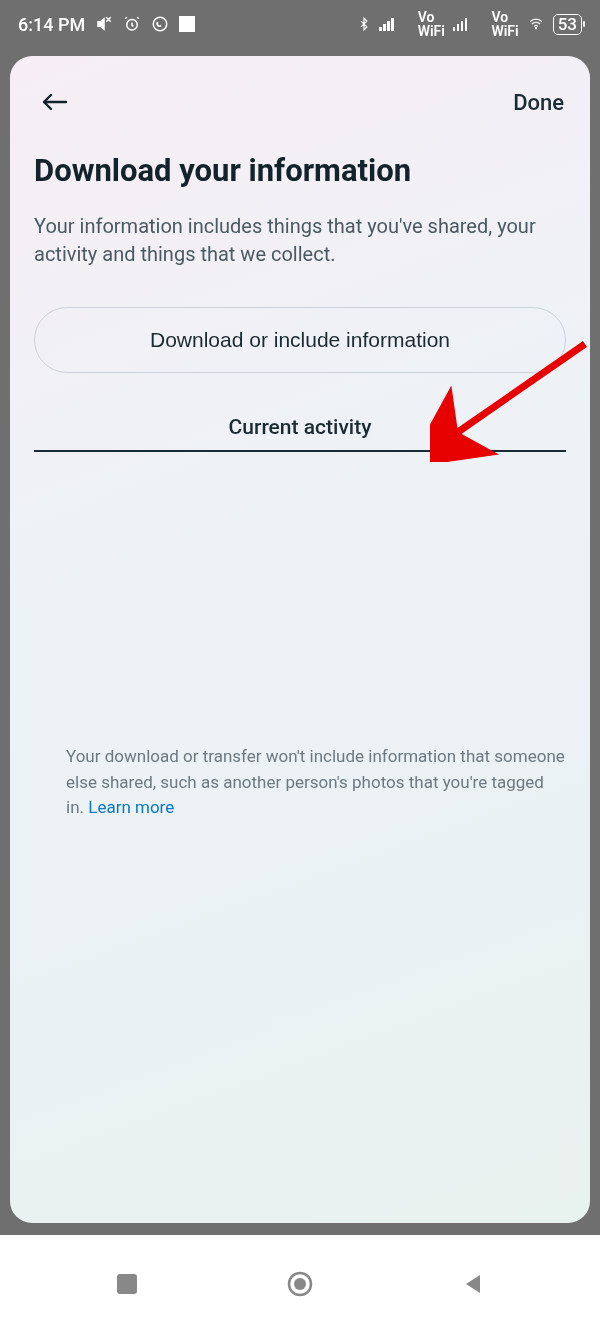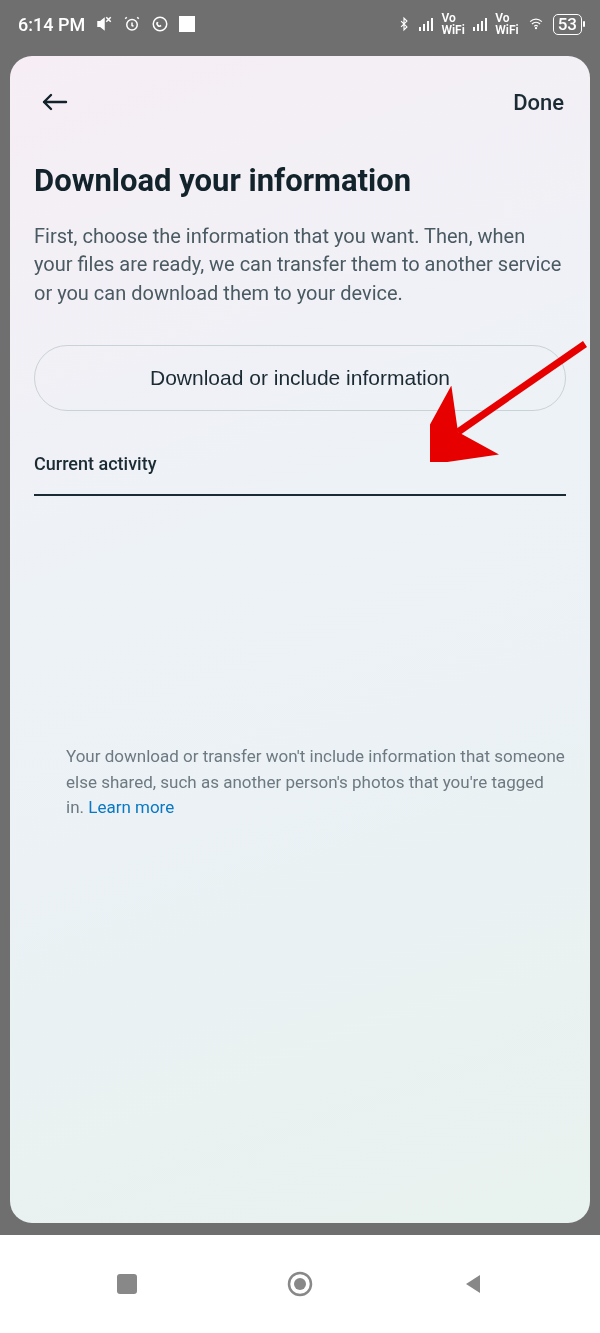--- a/index.html
+++ b/index.html
@@ -47,21 +47,21 @@
   .card {
     position: absolute;
     left: 10px; right: 10px; top: 56px; bottom: 110px;
     background: linear-gradient(160deg, #f6eef4 0%, #edf2f7 40%, #eaf1f3 70%, #e8f2ee 100%);
     border-radius: 22px;
     padding: 30px 24px 24px 24px;
     overflow: hidden;
   }
   .topbar {
     display: flex; align-items: center; justify-content: space-between;
-    margin-bottom: 46px;
+    margin-bottom: 36px;
     padding-left: 6px; padding-right: 2px;
   }
   .back-btn { width: 32px; height: 32px; display:flex; align-items:center; cursor:pointer; }
   .done-btn { font-size: 22px; font-weight: 500; color:#1b2b33; cursor:pointer; }
   h1.title {
     font-size: 31px;
     font-weight: 700;
     color: #12232b;
     line-height: 1.1;
     margin-bottom: 24px;
@@ -84,23 +84,23 @@
     color: #1b2b33;
     cursor: pointer;
     margin-top: 14px;
   }
   .tabs {
     display: flex;
     margin-top: 42px;
   }
   .tab {
     flex: 1;
-    text-align: left;
-    font-size: 18px;
-    padding-bottom: 20px;
+    text-align: center;
+    font-size: 21px;
+    padding-bottom: 11px;
     color: #627079;
     cursor: pointer;
   }
   .tab.active {
     color: #1b2b33;
     font-weight: 500;
     border-bottom: 2px solid #1b2b33;
   }
   .footer-note {
     position: absolute;
@@ -135,21 +135,21 @@
     justify-content: space-around;
     padding: 0 40px;
   }
   .nav-btn {
     width: 80px; height: 60px;
     display: flex; align-items:center; justify-content:center;
     cursor:pointer;
   }
   .sig-bars { display:inline-flex; align-items:flex-end; gap:1.5px; height:14px;}
   .sig-bars span{ width:2.5px; background:#fff; display:block;}
-  .vo { font-size:12px; line-height:1; color:#fff; font-weight:600; text-align:left;}
+  .vo { font-size:14px; line-height:1; color:#fff; font-weight:600; text-align:left;margin-left:16px;}
 </style>
 </head>
 <body>
 
 <div class="outer">
   <div class="status-bar">
     <div class="status-left">
       <span>6:14 PM</span>
       <span class="status-icon">
         <svg width="18" height="18" viewBox="0 0 24 24" fill="none" stroke="#fff" stroke-width="2">
@@ -215,21 +215,21 @@
     <div class="topbar">
       <div class="back-btn">
         <svg width="30" height="24" viewBox="0 0 30 24" fill="none" stroke="#12232b" stroke-width="2.4" stroke-linecap="round" stroke-linejoin="round">
           <path d="M26 12H4M11 5l-7 7 7 7"></path>
         </svg>
       </div>
       <div class="done-btn">Done</div>
     </div>
 
     <h1 class="title">Download your information</h1>
-    <p class="desc">First, choose the information that you want. Then, when your files are ready, we can transfer them to another service or you can download them to your device.</p>
+    <p class="desc">Your information includes things that you've shared, your activity and things that we collect.</p>
 
     <button class="primary-btn">Download or include information</button>
 
     <div class="tabs">
       <div class="tab active">Current activity</div>
     </div>
 
     <div class="footer-note">
       <span>Your download or transfer won't include information that someone else shared, such as another person's photos that you're tagged in. </span><a>Learn more</a>
     </div>

